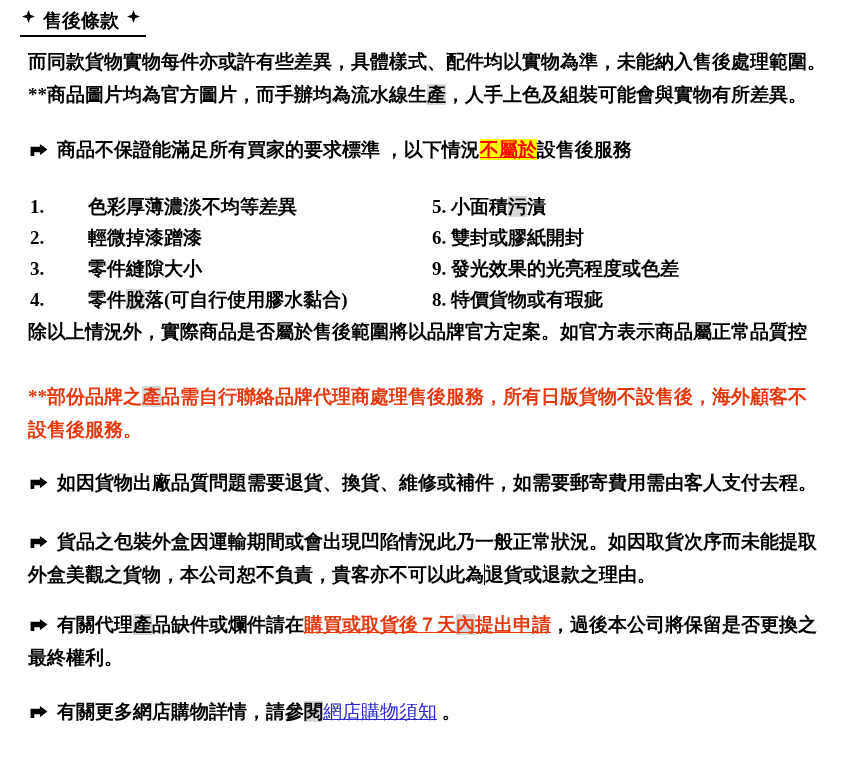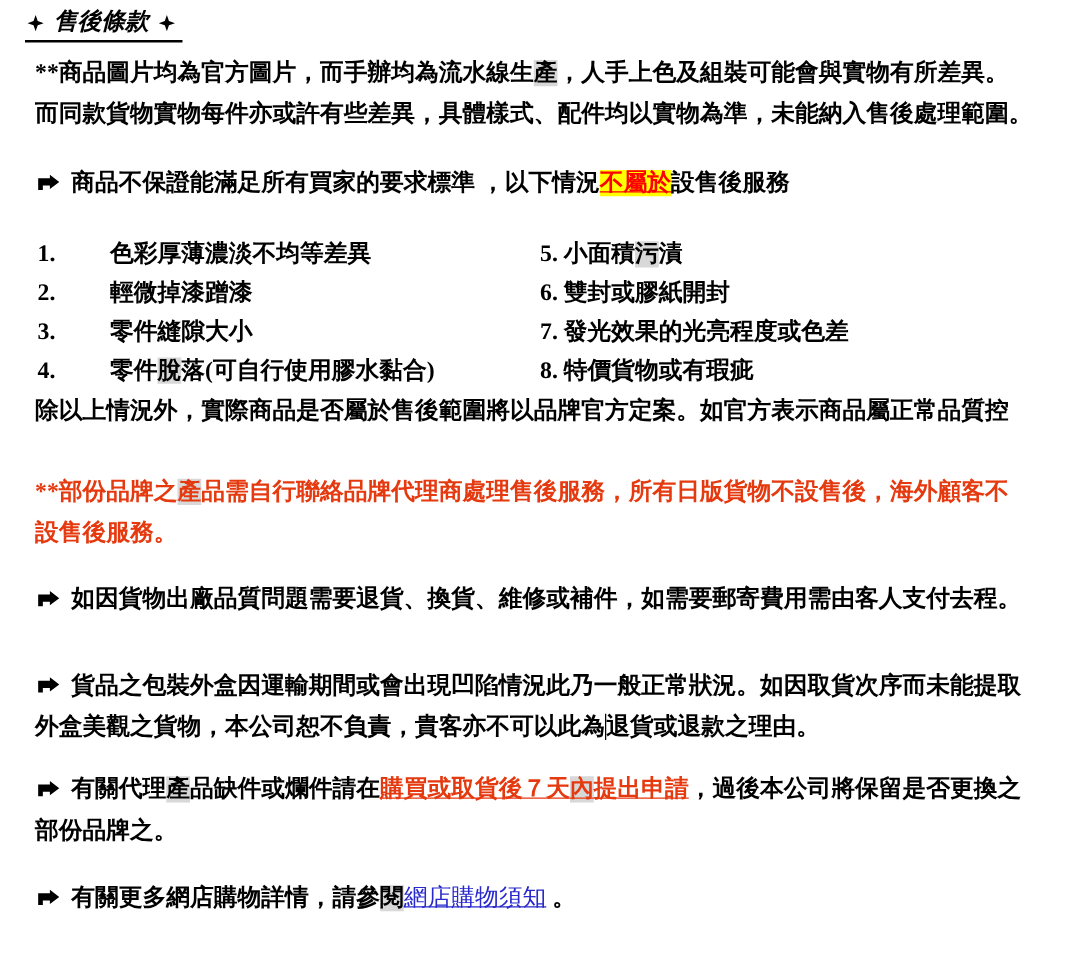--- a/index.html
+++ b/index.html
@@ -13,24 +13,23 @@
   }
   html,body{margin:0;padding:0;overflow:hidden;}
   body{
     width:864px;height:773px;background:var(--paper);color:var(--ink);
     font-family:"Liberation Serif","DejaVu Serif",serif;
     font-weight:bold;font-size:19px;
   }
   main{padding:6px 8px 0 28px;}
   .title-wrap{margin-left:-8px;}
   .title{
-    display:inline-flex;align-items:center;gap:8px;
+    display:inline-flex;align-items:flex-start;gap:8px;
     border-bottom:2px solid var(--ink);padding:1px 6px 3px 2px;
     line-height:22px;
-    font-style:italic;
   }
   .star{width:13px;height:13px;display:inline-block;}
   .line{line-height:33px;white-space:nowrap;}
   .arrow{width:21px;height:15px;margin-right:8px;display:inline-block;vertical-align:-1px;}
   .list{margin-left:2px;}
   .lrow{display:flex;line-height:31px;}
   .num{width:58px;flex:0 0 58px;}
   .c1{width:344px;flex:0 0 344px;}
   .c2{flex:1;}
   
@@ -55,73 +54,73 @@
           <polygon points="7,0 8.8,5.2 14,7 8.8,8.8 7,14 5.2,8.8 0,7 5.2,5.2" fill="#000"></polygon>
         </svg>
       <span>售後條款</span>
       <svg class="star" viewBox="0 0 14 14" aria-hidden="true">
           <polygon points="7,0 8.8,5.2 14,7 8.8,8.8 7,14 5.2,8.8 0,7 5.2,5.2" fill="#000"></polygon>
         </svg>
     </span>
   </div>
   <div id="doc-body">
       <div style="margin-top: 8px;">
+        <div class="line"><span>而同款貨物實物每件亦或許有些差異，具體樣式、配件均以實物為準，未能納入售後處理範圍。</span></div>
         <div class="line"><span>**商品圖片均為官方圖片，而手辦均為流水線生</span><span class="fb">產</span><span>，人手上色及組裝可能會與實物有所差異。</span></div>
-        <div class="line"><span>而同款貨物實物每件亦或許有些差異，具體樣式、配件均以實物為準，未能納入售後處理範圍。</span></div>
       </div>
       <div style="margin-top: 22px;">
         <div class="line"><svg class="arrow" viewBox="0 0 21 16" aria-hidden="true">
             <path d="M2 5 H12 V2 L20 8 L12 14 V11 H6 V15 H2 Z" fill="#000"></path>
           </svg><span>商品不保證能滿足所有買家的要求標準 ，以下情況</span><span class="hl">不屬於</span><span>設售後服務</span></div>
       </div>
       <div class="list" style="margin-top: 25px;">
         <div class="lrow">
           <span class="num">1.</span>
           <span class="c1"><span>色彩厚薄濃淡不均等差異</span></span>
           <span class="c2"><span>5. 小面積</span><span class="fb">污</span><span>漬</span></span>
         </div>
         <div class="lrow">
           <span class="num">2.</span>
           <span class="c1"><span>輕微掉漆蹭漆</span></span>
           <span class="c2"><span>6. 雙封或膠紙開封</span></span>
         </div>
         <div class="lrow">
           <span class="num">3.</span>
           <span class="c1"><span>零件縫隙大小</span></span>
-          <span class="c2"><span>7. 發光效果的光亮程度或色差</span></span>
+          <span class="c2"><span>9. 發光效果的光亮程度或色差</span></span>
         </div>
         <div class="lrow">
           <span class="num">4.</span>
           <span class="c1"><span>零件</span><span class="fb">脫</span><span>落(可自行使用膠水黏合)</span></span>
           <span class="c2"><span>8. 特價貨物或有瑕疵</span></span>
         </div>
       </div>
       <div style="">
         <div class="line"><span>除以上情況外，實際商品是否屬於售後範圍將以品牌官方定案。如官方表示商品屬正常品質控</span></div>
       </div>
       <div style="margin-top: 32px;">
         <div class="line"><span class="red">**部份品牌之</span><span class="fb-red">產</span><span class="red">品需自行聯絡品牌代理商處理售後服務，所有日版貨物不設售後，海外顧客不</span></div>
         <div class="line"><span class="red">設售後服務。</span></div>
       </div>
       <div style="margin-top: 20px;">
         <div class="line"><svg class="arrow" viewBox="0 0 21 16" aria-hidden="true">
             <path d="M2 5 H12 V2 L20 8 L12 14 V11 H6 V15 H2 Z" fill="#000"></path>
           </svg><span>如因貨物出廠品質問題需要退貨、換貨、維修或補件，如需要郵寄費用需由客人支付去程。</span></div>
       </div>
-      <div style="margin-top: 36px;">
+      <div style="margin-top: 26px;">
         <div class="line"><svg class="arrow" viewBox="0 0 21 16" aria-hidden="true">
             <path d="M2 5 H12 V2 L20 8 L12 14 V11 H6 V15 H2 Z" fill="#000"></path>
           </svg><span>貨品之包裝外盒因運輸期間或會出現凹陷情況此乃一般正常狀況。如因取貨次序而未能提取</span></div>
         <div class="line"><span>外盒美觀之貨物，本公司恕不負責，貴客亦不可以此為</span><span class="caret"></span><span>退貨或退款之理由。</span></div>
       </div>
       <div style="margin-top: 17px;">
         <div class="line"><svg class="arrow" viewBox="0 0 21 16" aria-hidden="true">
             <path d="M2 5 H12 V2 L20 8 L12 14 V11 H6 V15 H2 Z" fill="#000"></path>
           </svg><span>有關代理</span><span class="fb">產</span><span>品缺件或爛件請在</span><span class="redu">購買或取貨後７天</span><span class="fb-redu">內</span><span class="redu">提出申請</span><span>，過後本公司將保留是否更換之</span></div>
-        <div class="line"><span>部份品牌之。</span></div>
+        <div class="line"><span>最終權利。</span></div>
       </div>
       <div style="margin-top: 21px;">
         <div class="line"><svg class="arrow" viewBox="0 0 21 16" aria-hidden="true">
             <path d="M2 5 H12 V2 L20 8 L12 14 V11 H6 V15 H2 Z" fill="#000"></path>
           </svg><span>有關更多網店購物詳情，請參</span><span class="fb">閱</span><span class="link">網店購物須知</span><span> 。</span></div>
       </div>
     </div>
 </main>
 
 </body></html>

